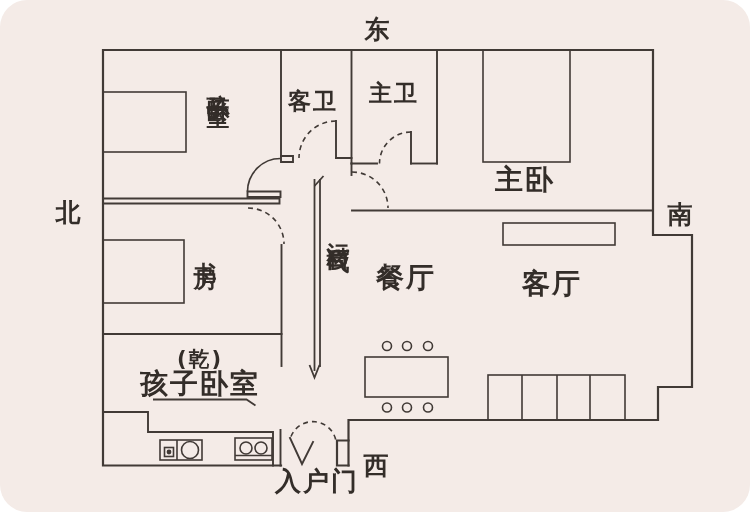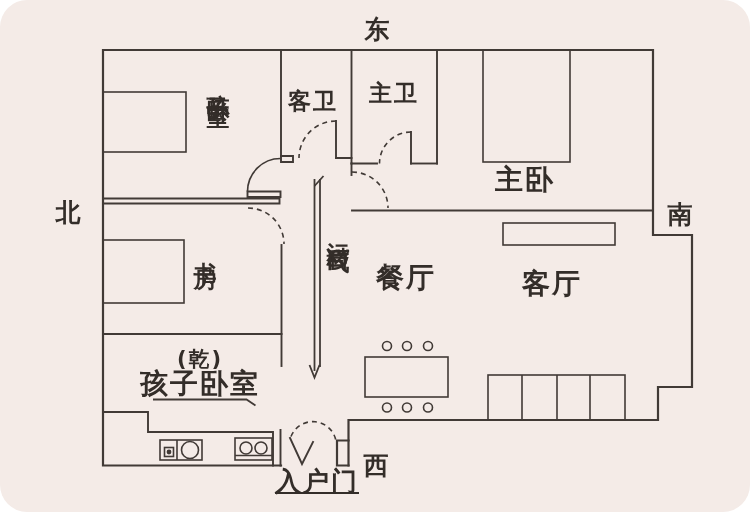--- a/index.html
+++ b/index.html
@@ -8,21 +8,21 @@
   .card{position:absolute;left:0;top:0;width:750px;height:512px;
         background:var(--canvas,#f4ebe7);border-radius:27px;}
   svg{position:absolute;left:0;top:0;}
   .lbl{position:absolute;color:var(--ink,#332d29);font-weight:bold;
        white-space:nowrap;transform:translate(-50%,-50%);line-height:1;
        letter-spacing:2px;}
   .vlabel{position:absolute;color:var(--ink,#332d29);font-weight:bold;
        writing-mode:vertical-rl;text-orientation:upright;line-height:1;
        transform:translate(-50%,0);letter-spacing:3px;}
   .s25{font-size:25px;} .s23{font-size:23px;} .s24{font-size:28px;}
-  .s21{font-size:21px;} .s26{font-size:26px;text-decoration:underline;}
+  .s21{font-size:21px;} .s26{font-size:26px;}
 </style>
 </head>
 <body>
 
 <div class="card">
 
 <svg width="750" height="512" viewBox="0 0 750 512">
   <g fill="none" stroke="#413a36" stroke-width="2.2" stroke-linecap="square">
 
     <path d="M653,50 H103 V465.5 H281 M653,50 V235 H692 V387 H658 V420 H348.5 V465.5"></path>

